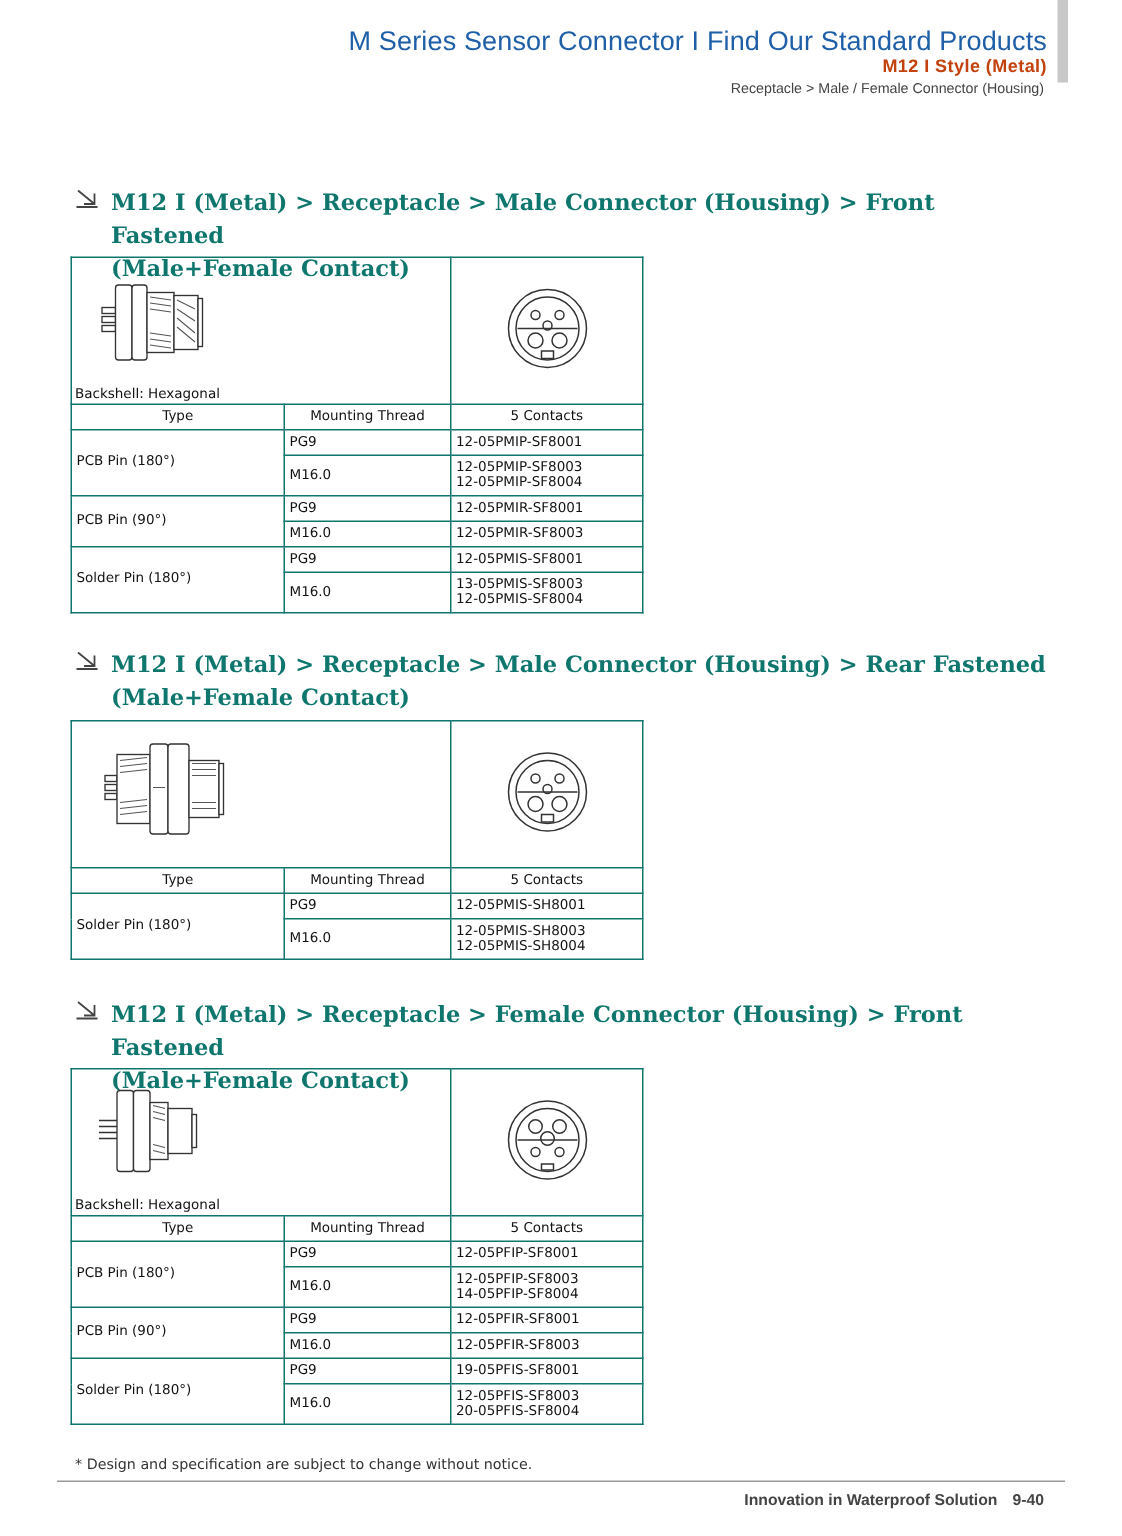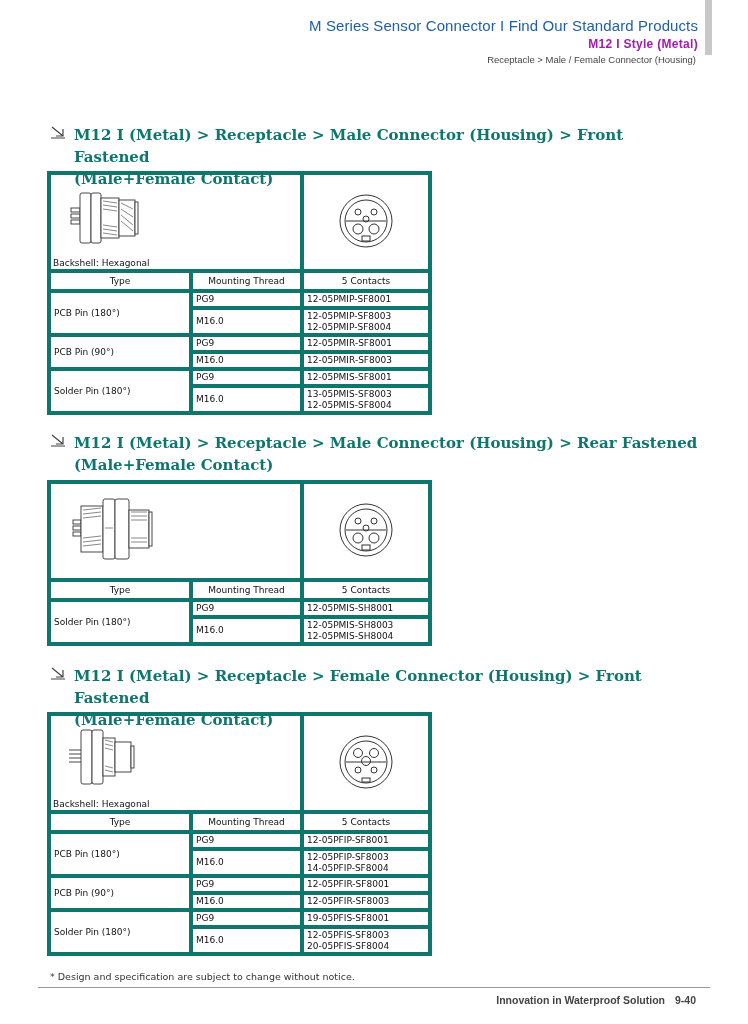--- a/index.html
+++ b/index.html
@@ -1,31 +1,31 @@
 <!DOCTYPE html>
 <html><head>
 <meta charset="utf-8">
 <style>
   html, body { margin: 0; padding: 0; background: #ffffff; }
   body { width: 748px; height: 1024px; position: relative; overflow: hidden;
          font-family: "Liberation Sans", sans-serif; color: #222; }
 
   .hdr-bar { position: absolute; left: 705px; top: 0; width: 7px; height: 55px; background: #c8c8c8; }
-  .hdr-title { position: absolute; right: 50px; top: 17px; font-size: 15px; color: #1f5fa8; white-space: nowrap; letter-spacing: 0.1px; padding-left: 28px; }
-  .hdr-sub { position: absolute; right: 50px; top: 37px; font-size: 12px; font-weight: bold; color: #a21caf; white-space: nowrap; letter-spacing: 0.3px; }
+  .hdr-title { position: absolute; right: 50px; top: 17px; font-size: 18px; color: #1f5fa8; white-space: nowrap; letter-spacing: 0.1px; padding-left: 28px; }
+  .hdr-sub { position: absolute; right: 50px; top: 37px; font-size: 12px; font-weight: bold; color: #c2410c; white-space: nowrap; letter-spacing: 0.3px; }
   .hdr-crumb { position: absolute; right: 52px; top: 54px; font-size: 9.5px; color: #444; white-space: nowrap; }
 
   .section-title { position: absolute; left: 50px; font-family: "DejaVu Serif", "Liberation Serif", serif; font-weight: bold;
                    font-size: 15px; color: #0f766e; line-height: 22px; width: 650px; }
   .section-title .arrow { position: absolute; left: 0; top: 0; width: 18px; }
   .section-title .txt { display: block; padding-left: 24px; }
 
   table.spec { position: absolute; left: 47px; width: 381px; border-collapse: collapse; font-family: "DejaVu Sans", sans-serif;
                font-size: 9px; color: #111; table-layout: fixed; }
-  table.spec td { border: 4px solid #0f766e; padding: 0 3px; vertical-align: middle; line-height: 10.5px; }
+  table.spec td { border: 1px solid #0f766e; padding: 0 3px; vertical-align: middle; line-height: 10.5px; }
   table.spec td.img-cell { padding: 0; position: relative; vertical-align: top; }
   table.spec td.face-cell { padding: 0; text-align: center; vertical-align: middle; }
   table.spec tr.head td { text-align: center; height: 16px; }
   .backshell { position: absolute; left: 2px; bottom: 1px; font-size: 9px; }
   .pn { display: block; }
 
   .footnote { position: absolute; left: 50px; top: 971px; font-size: 9.5px; color: #333; font-family: "DejaVu Sans", sans-serif; }
   .footer-rule { position: absolute; left: 38px; top: 987px; width: 672px; height: 1px; background: #999; }
   .footer-text { position: absolute; right: 52px; top: 994px; font-size: 10.5px; font-weight: bold; color: #444; }
   .footer-text .pg { margin-left: 10px; }

